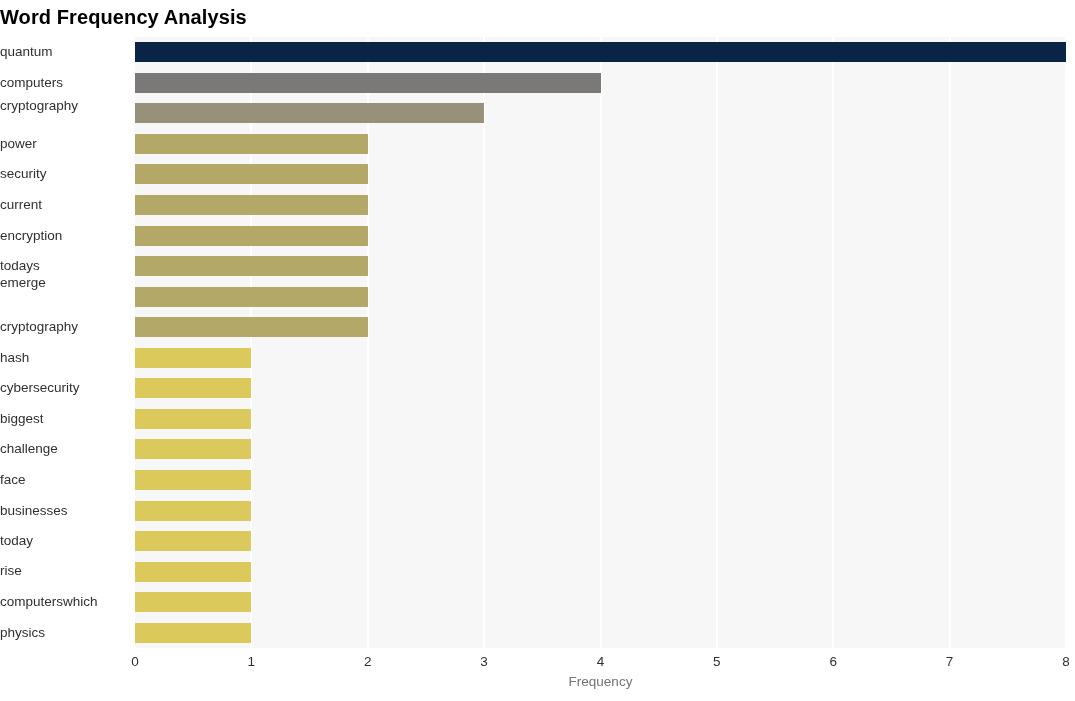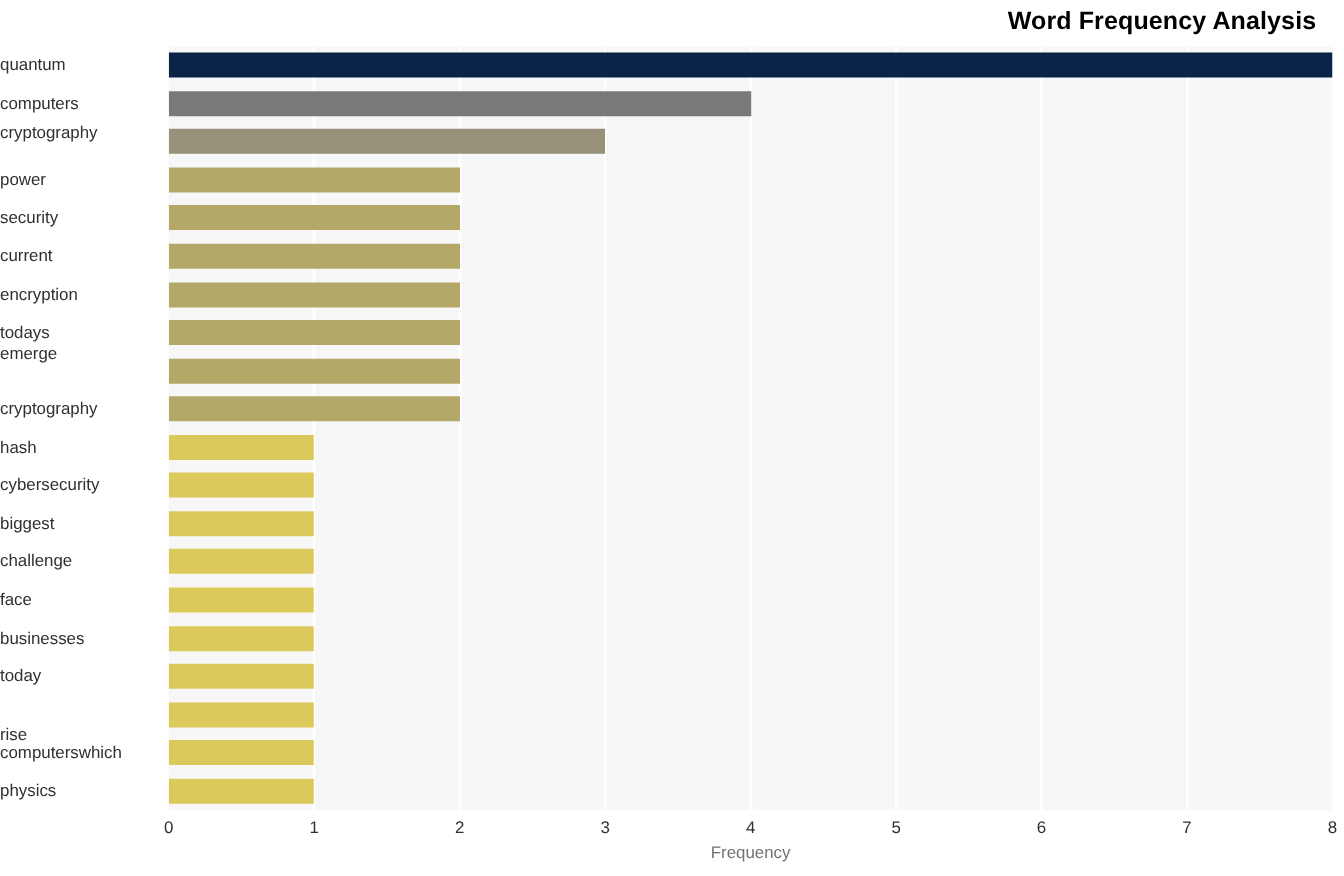--- a/index.html
+++ b/index.html
@@ -17,24 +17,24 @@
   #chart-root {
     position: relative;
     width: 1075px;
     height: 701px;
     background: #ffffff;
   }
 
   
   #chart-title {
     position: absolute;
-    left: 10px;
+    left: 0;
     top: 6px;
     width: 1043px;
-    text-align: right;
+    text-align: left;
     font-size: 20px;
     font-weight: bold;
     color: #000000;
     letter-spacing: 0.1px;
   }
 
   
   #plot-area {
     position: absolute;
     left: 135px;
@@ -166,21 +166,21 @@
       <div class="y-tick-label" style="top: 222.125px;">todays</div>
       <div class="y-tick-label" style="top: 239px;">emerge</div>
       <div class="y-tick-label" style="top: 283.225px;">cryptography</div>
       <div class="y-tick-label" style="top: 313.775px;">hash</div>
       <div class="y-tick-label" style="top: 344.325px;">cybersecurity</div>
       <div class="y-tick-label" style="top: 374.875px; padding-left: 40px;">biggest</div>
       <div class="y-tick-label" style="top: 405.425px;">challenge</div>
       <div class="y-tick-label" style="top: 435.975px;">face</div>
       <div class="y-tick-label" style="top: 466.525px;">businesses</div>
       <div class="y-tick-label" style="top: 497.075px;">today</div>
-      <div class="y-tick-label" style="top: 544px;">rise</div>
+      <div class="y-tick-label" style="top: 527px;">rise</div>
       <div class="y-tick-label" style="top: 558.175px;">computerswhich</div>
       <div class="y-tick-label" style="top: 588.725px;">physics</div>
     </div>
 
   <div id="x-axis-labels">
       <div class="x-tick-label" style="left: 135px;">0</div>
       <div class="x-tick-label" style="left: 251.375px;">1</div>
       <div class="x-tick-label" style="left: 367.75px;">2</div>
       <div class="x-tick-label" style="left: 484.125px;">3</div>
       <div class="x-tick-label" style="left: 600.5px;">4</div>

